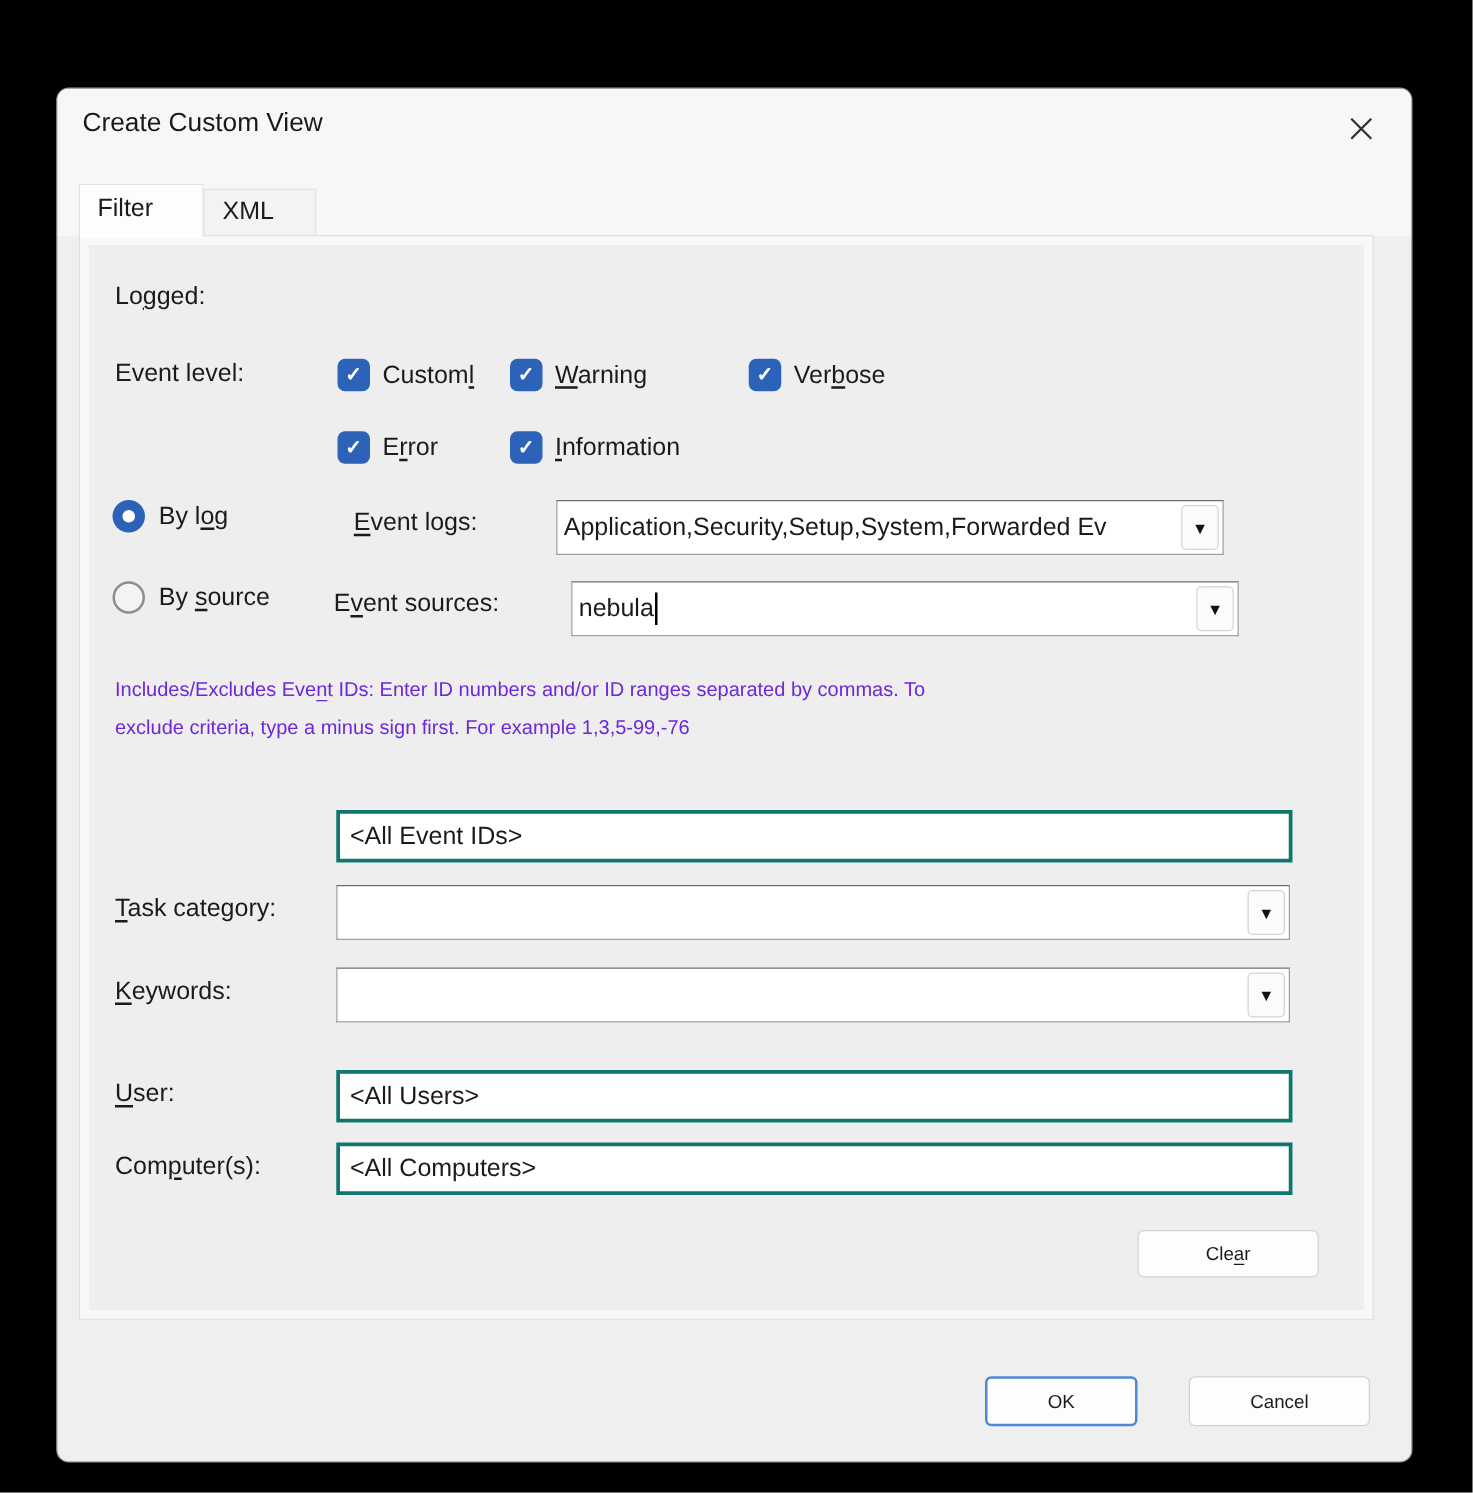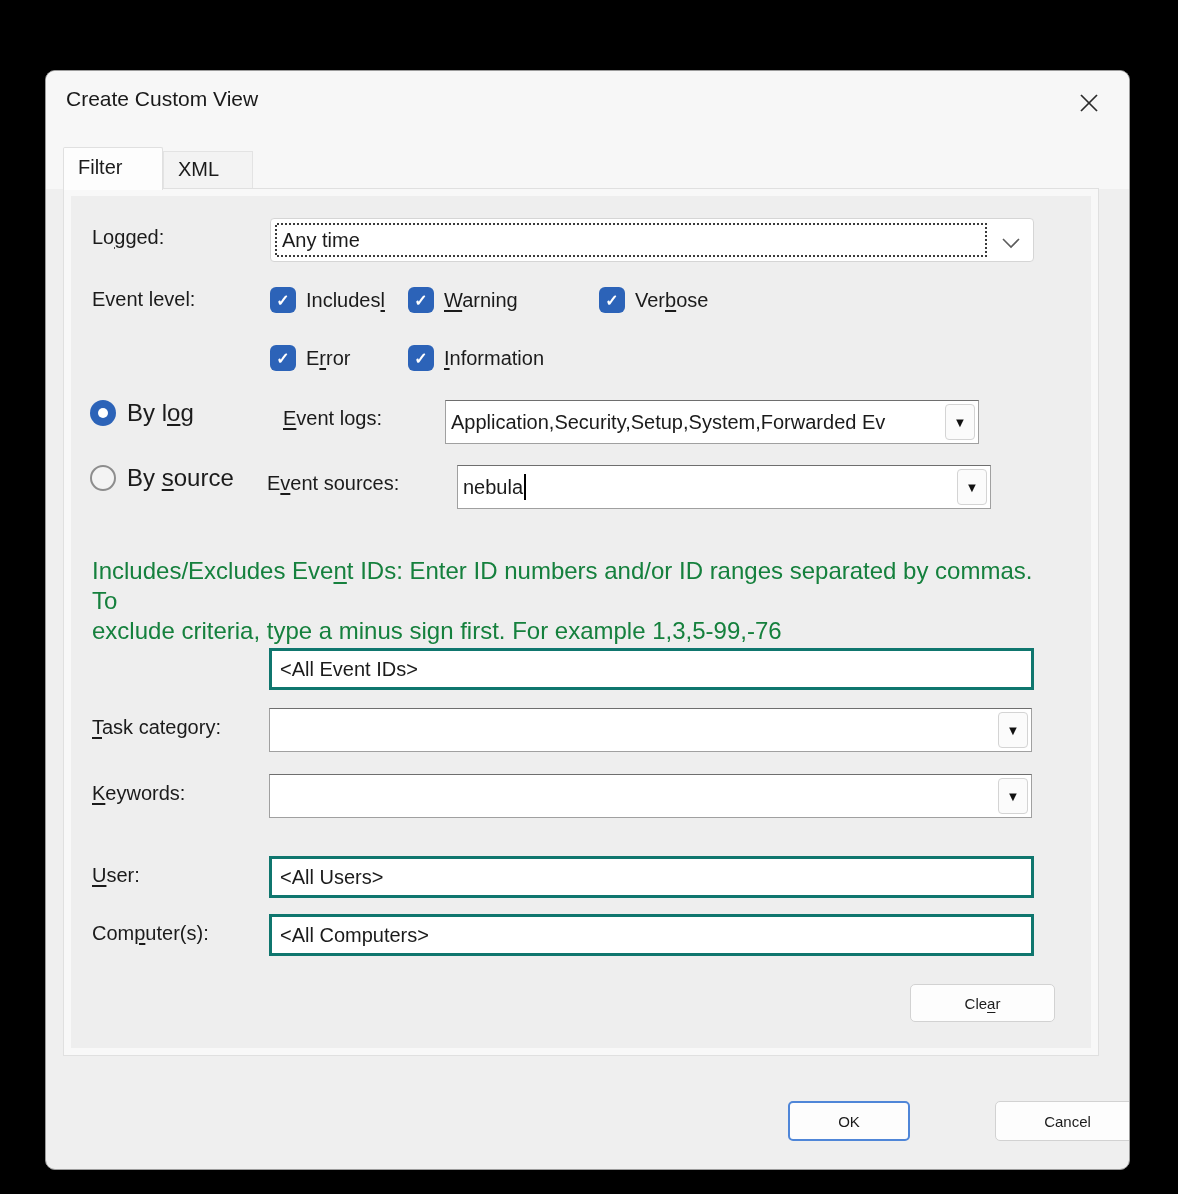--- a/index.html
+++ b/index.html
@@ -41,22 +41,22 @@
   
   .cbrow{position:absolute;display:flex;align-items:center;gap:10px;height:28px;}
   .cb{width:26px;height:26px;border-radius:6px;background:var(--accent,#2c63b8);display:flex;align-items:center;justify-content:center;color:#fff;font-size:16px;font-weight:bold;flex:0 0 auto;}
   .cbrow .txt{font-size:20px;white-space:nowrap;}
   
   .radiorow{position:absolute;display:flex;align-items:center;gap:11px;height:28px;}
   .radio{width:26px;height:26px;border-radius:50%;box-sizing:border-box;position:relative;flex:0 0 auto;}
   .radio.sel{background:var(--accent,#2c63b8);}
   .radio.sel::after{content:"";position:absolute;left:8px;top:8px;width:10px;height:10px;border-radius:50%;background:#fff;}
   .radio.unsel{border:2px solid #8d8d8d;background:#f3f3f3;}
-  .radiorow .txt{font-size:24px;white-space:nowrap;}
-  .instruction{position:absolute;left:21px;top:360px;width:956px;font-size:24px;line-height:30px;color:#15803d;}
+  .radiorow .txt{font-size:20px;white-space:nowrap;}
+  .instruction{position:absolute;left:21px;top:342px;width:956px;font-size:16px;line-height:30px;color:#6d28d9;}
   
   .btn{position:absolute;display:flex;align-items:center;justify-content:center;background:#fdfdfd;border:1px solid #d2d2d2;border-radius:5px;font-size:15px;box-sizing:border-box;cursor:default;}
   .btn.primary{border:2px solid var(--ok_border,#4f86d8);}
 </style>
 </head>
 <body>
 
 <div class="dialog">
   <div class="header">
     <div class="title">Create Custom View</div>
@@ -74,38 +74,28 @@
     <span>Filter</span>
   </div>
   <div class="tab tab-xml">
     <span>XML</span>
   </div>
 
   <div class="pane">
     <div class="pane-inner">
 
       <div class="lbl" style="left:21px;top:30px;"><span>Lo</span><span class="mn">g</span><span>ged:</span></div>
-      <div class="combo-rounded">
-        <div class="marquee">
-          <div class="marquee-inner">Any time</div>
-        </div>
-        <span class="chevron">
-          <svg width="18" height="11" viewBox="0 0 18 11">
-              <polyline points="1,1 9,9 17,1" fill="none" stroke="#5c5c5c" stroke-width="1.6"></polyline>
-            </svg>
-        </span>
-      </div>
 
       <div class="lbl" style="left:21px;top:92px;">Event level:</div>
 
       <div class="cbrow" style="left:199px;top:90px;">
         <span class="cb">
             <span>✓</span>
           </span>
-        <span class="txt"><span>Includes</span><span class="mn">l</span><span></span></span>
+        <span class="txt"><span>Custom</span><span class="mn">l</span><span></span></span>
       </div>
       <div class="cbrow" style="left:337px;top:90px;">
         <span class="cb">
             <span>✓</span>
           </span>
         <span class="txt"><span class="mn">W</span><span>arning</span></span>
       </div>
       <div class="cbrow" style="left:528px;top:90px;">
         <span class="cb">
             <span>✓</span>
@@ -184,16 +174,16 @@
       <div class="btn" style="left:839px;top:788px;width:145px;height:38px;">
         <span><span>Cle</span><span class="mn">a</span><span>r</span></span>
       </div>
 
     </div>
   </div>
 
   <div class="btn primary" style="left:742px;top:1030px;width:122px;height:40px;">
     <span>OK</span>
   </div>
-  <div class="btn" style="left:949px;top:1030px;width:145px;height:40px;">
+  <div class="btn" style="left:905px;top:1030px;width:145px;height:40px;">
     <span>Cancel</span>
   </div>
 </div>
 
 </body></html>

